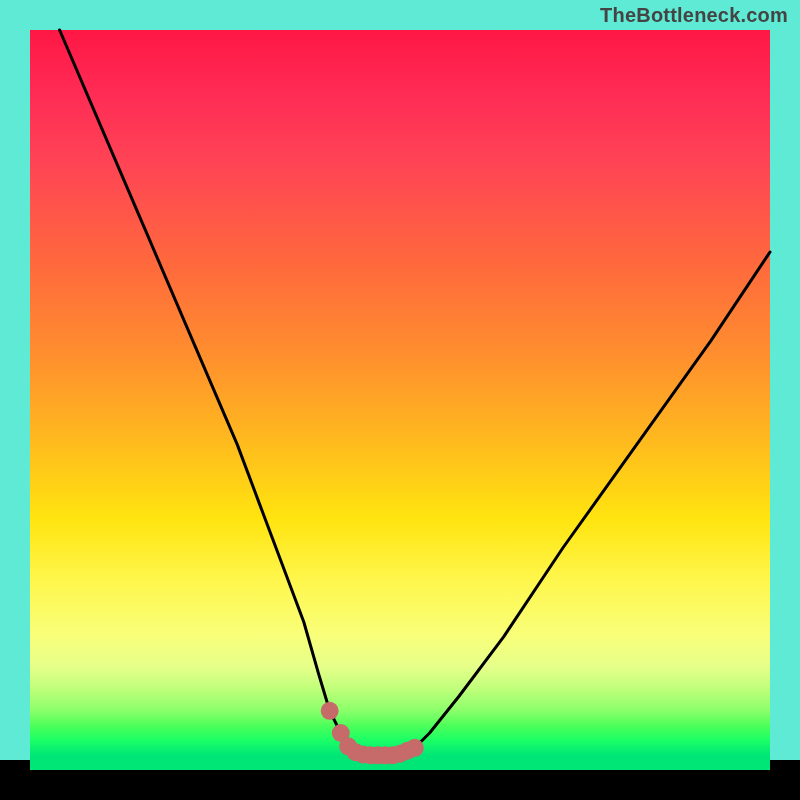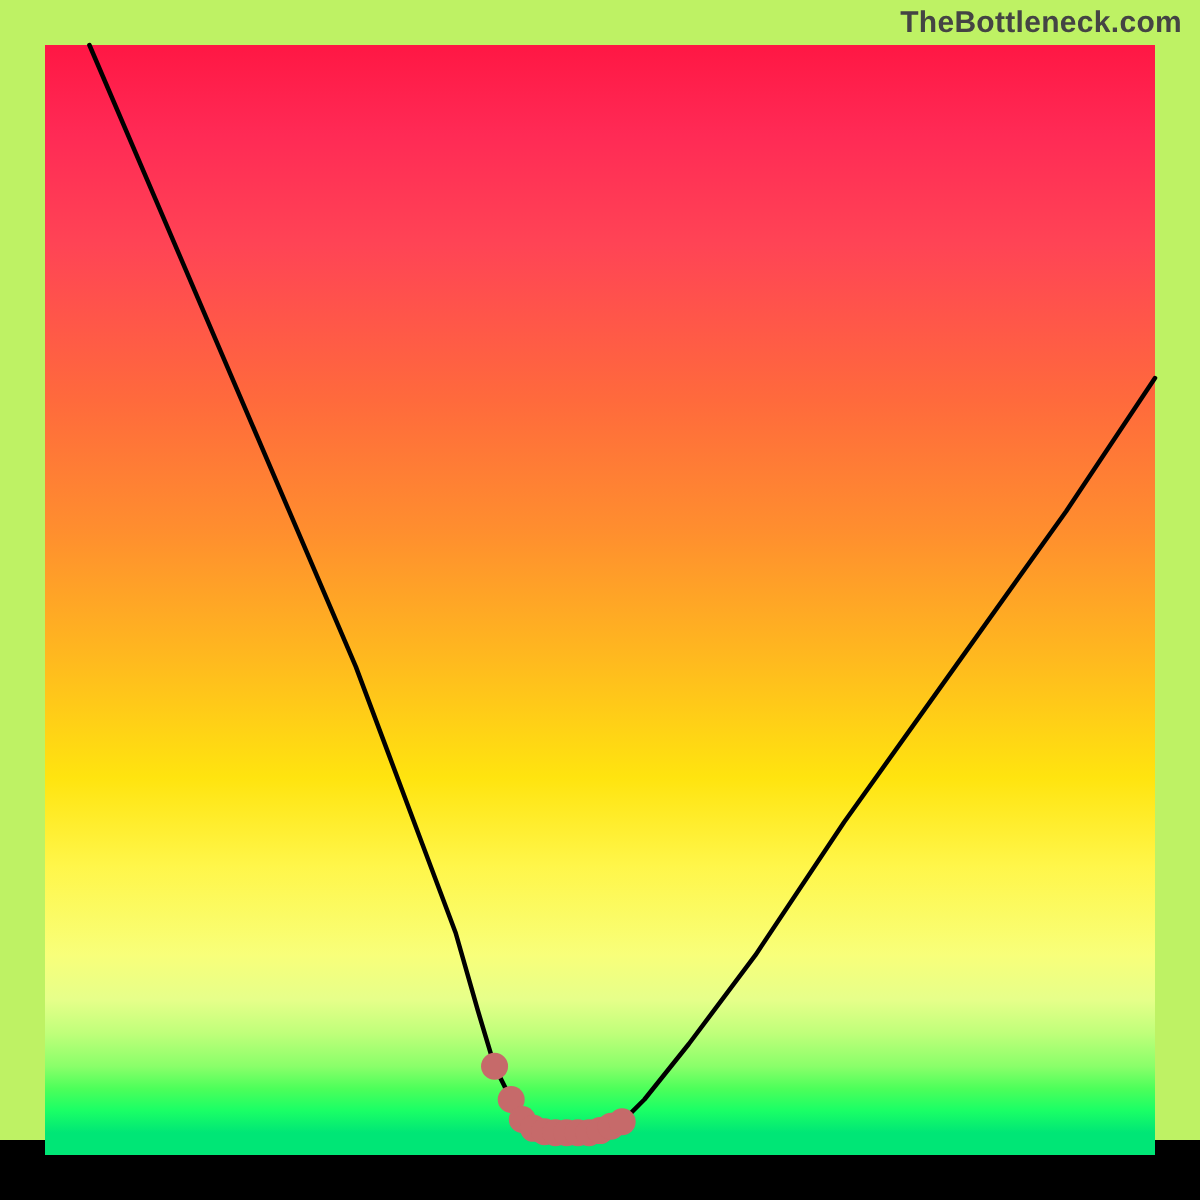--- a/index.html
+++ b/index.html
@@ -8,21 +8,21 @@
     width: 800px;
     height: 800px;
     background: #000;
     font-family: Arial, Helvetica, sans-serif;
     overflow: hidden;
   }
   .stage {
     position: relative;
     width: 800px;
     height: 760px;
-    background: #bef264;
+    background: #5eead4;
   }
   .watermark {
     position: absolute;
     top: 4px;
     right: 12px;
     color: #444;
     font-size: 20px;
     font-weight: 600;
     letter-spacing: 0.2px;
     user-select: none;

